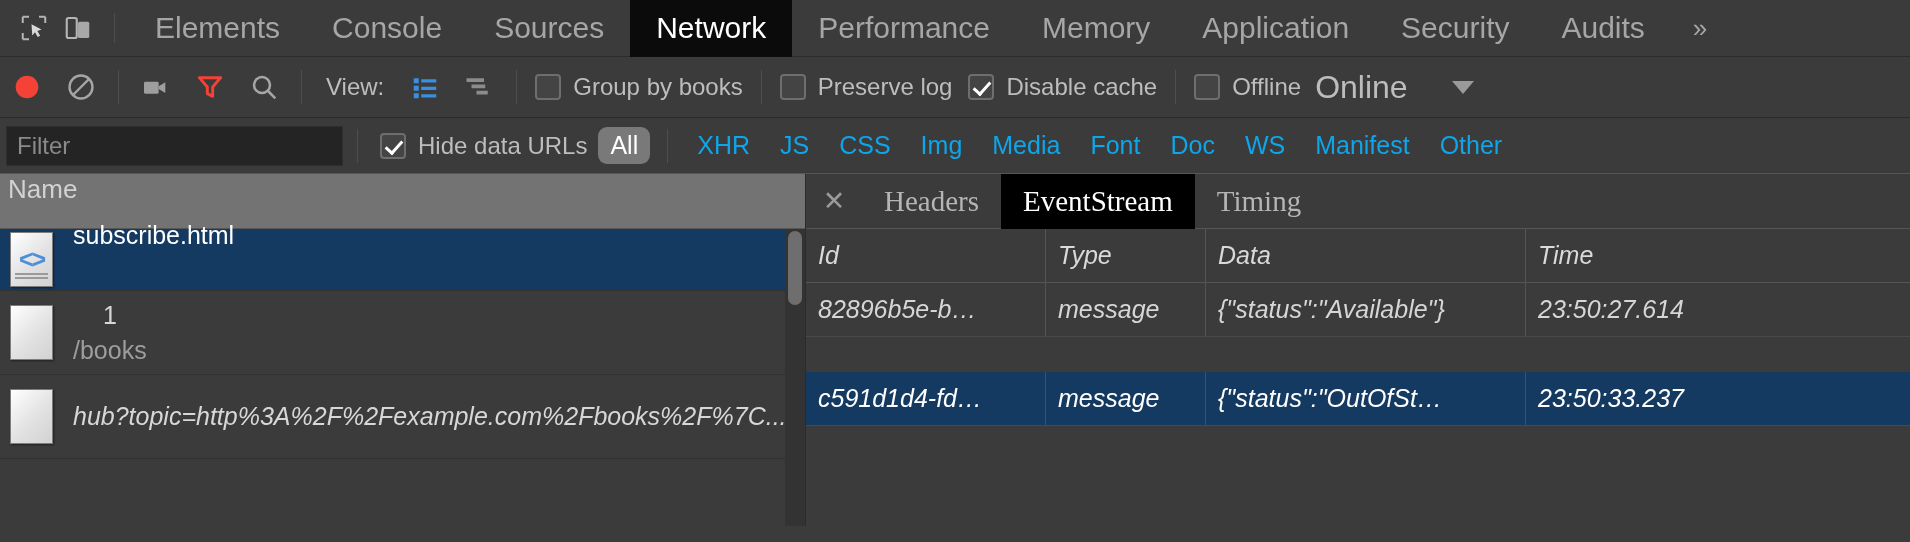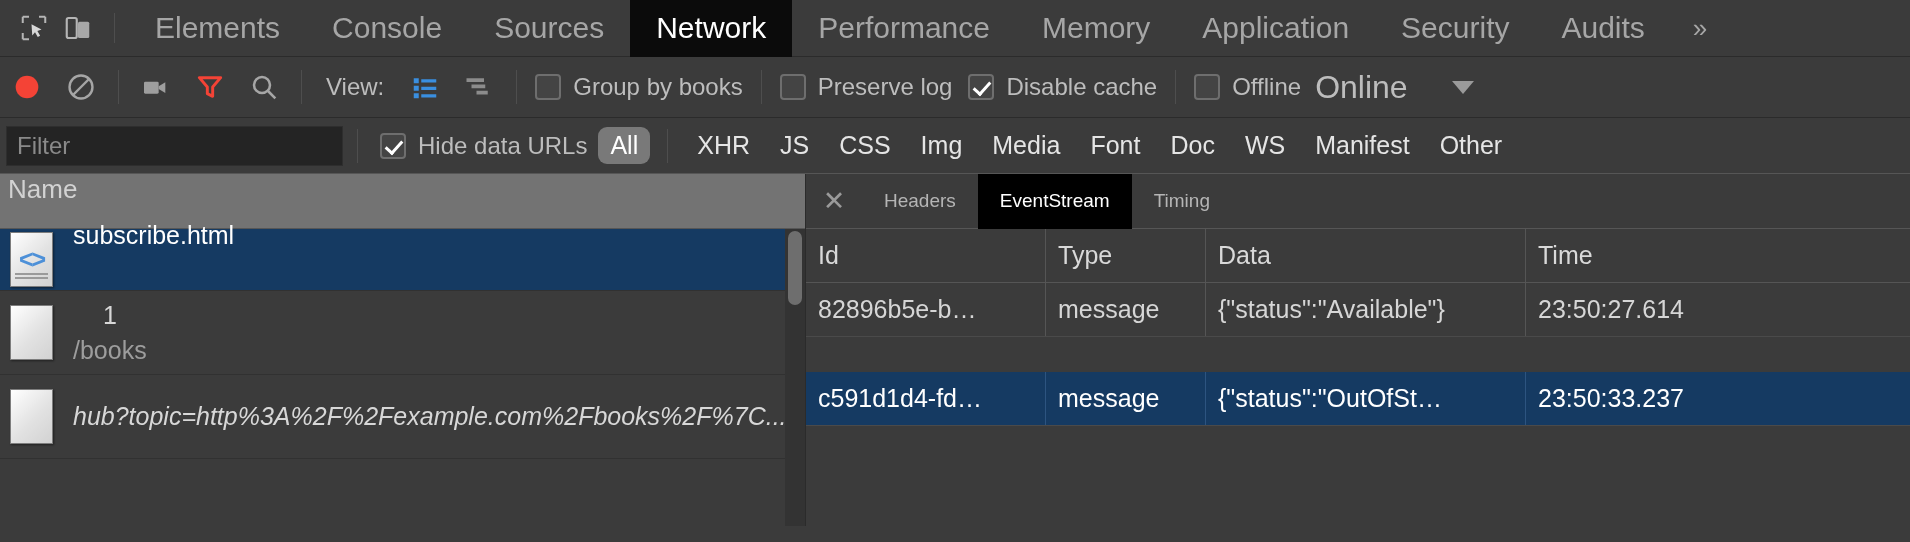--- a/index.html
+++ b/index.html
@@ -120,21 +120,21 @@
     outline: none;
   }
   .filter-input::placeholder { color: #8a8a8a; }
   .fb-sep {
     width: 1px; height: 34px; background: #4e4e4e;
     margin: 0 14px; flex: none;
   }
   .chips { display: flex; align-items: center; }
   .chip {
     font-size: 25px;
-    color: #e5e5e5;
+    color: #0ea5e9;
     padding: 4px 12px;
     border-radius: 9px;
     white-space: nowrap;
     margin: 0 3px;
   }
   .chip.active { background: #797979; color: #ffffff; }
 
   
   .main {
     display: flex;
@@ -237,29 +237,30 @@
   .dclose {
     width: 44px; height: 44px;
     display: flex; align-items: center; justify-content: center;
     color: #9a9a9a; font-size: 27px;
     margin-right: 6px;
   }
   .dtab {
     height: 55px;
     padding: 0 22px;
     display: flex; align-items: center;
-    font-size: 19px;
+    font-size: 29px;
     color: #b5b5b5;
     white-space: nowrap;
+    font-family: Liberation Serif, serif;
   }
   .dtab.active { background: #000000; color: #ffffff; }
 
   
   .estable { flex: 1; overflow: hidden; }
-  .etrow { display: flex; height: 54px; }
+  .etrow { display: flex; height: 54px; font-style: italic; }
   .etrow.head { border-bottom: 1px solid #555; }
   .etrow.body { border-bottom: 1px solid #4a4a4a; }
   .etrow.sel { background: #153a62; margin-top: 35px; }
   .etcell {
     display: flex; align-items: center;
     padding: 0 12px;
     font-size: 25px;
     color: #d6d6d6;
     border-right: 1px solid #555;
     white-space: nowrap;

